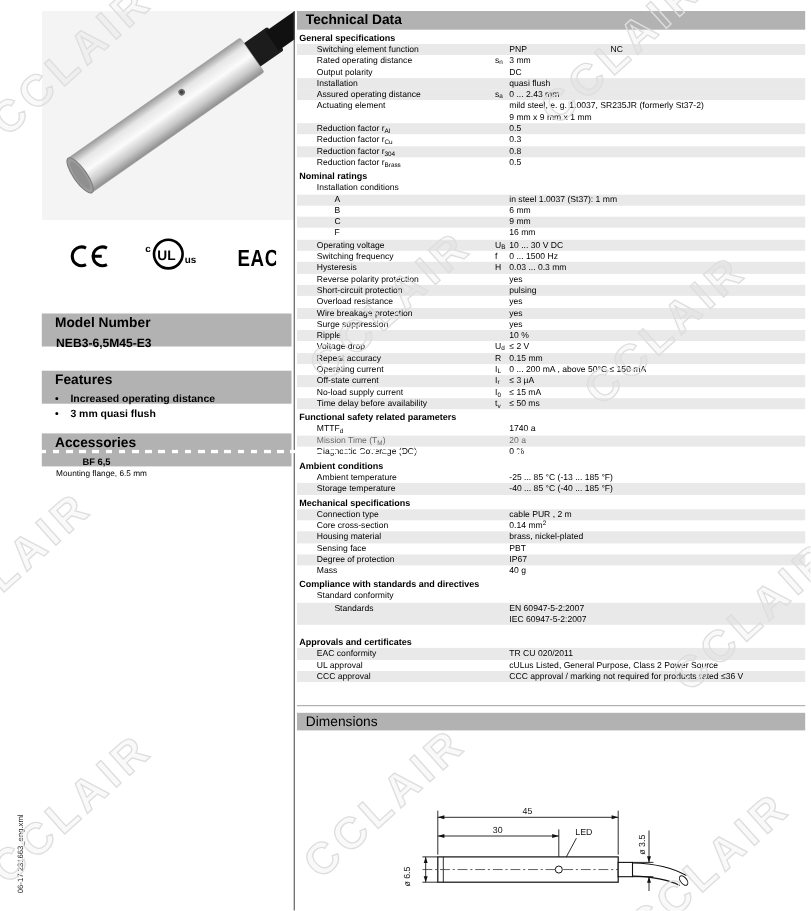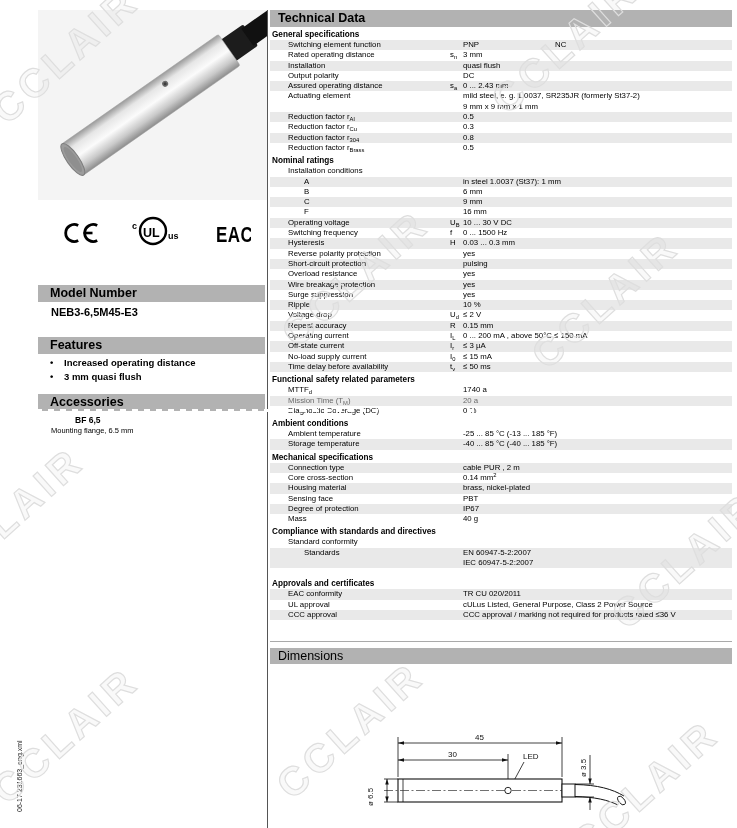--- a/index.html
+++ b/index.html
@@ -8,21 +8,21 @@
   :root{--bar:#b2b2b2;--shade:#e9e9e9;}
 
   
   .wm{position:absolute;width:220px;height:60px;display:flex;align-items:center;justify-content:center;
       font-size:40px;font-weight:bold;letter-spacing:5px;color:rgba(200,200,200,0.10);
       -webkit-text-stroke:1.2px #dedede;transform:rotate(-42deg);pointer-events:none;z-index:5;}
 
   
   .photo{position:absolute;left:38px;top:10px;}
   .certs{position:absolute;left:38px;top:212px;width:227px;height:44px;}
-  .bar{position:absolute;left:38px;width:227px;height:17px;background:var(--bar);
+  .bar{position:absolute;left:38px;width:227px;height:30px;background:var(--bar);
        font-size:12.5px;font-weight:bold;line-height:17px;padding-left:12px;box-sizing:border-box;}
   .model-text{position:absolute;left:51px;top:306px;font-size:11px;font-weight:bold;}
   .feat{position:absolute;left:50px;font-size:9.5px;font-weight:bold;}
   .feat .b{display:inline-block;width:14px;}
   .acc-name{position:absolute;left:51px;top:415px;font-size:8.5px;font-weight:bold;padding-left:24px;}
   .acc-desc{position:absolute;left:51px;top:426px;font-size:7.5px;}
 
   
   .vline{position:absolute;left:267px;top:10px;width:1px;height:818px;background:#555;}
   .rule{position:absolute;left:270px;width:462px;height:1px;background:#aaa;}
@@ -120,22 +120,22 @@
 
   <div class="vline"></div>
 
   <div class="rightcol">
     <div class="tbar">Technical Data</div>
     <div id="techtable">
         <div class="tsec">
           <div class="tsec-h">General specifications</div>
           <div class="trow shaded"><span class="tlabel">Switching element function</span><span class="tval">PNP</span><span class="textra">NC</span></div>
           <div class="trow"><span class="tlabel">Rated operating distance</span><span class="tsym">s<sub>n</sub></span><span class="tval">3 mm</span></div>
+          <div class="trow"><span class="tlabel">Output polarity</span><span class="tval">DC</span></div>
           <div class="trow shaded"><span class="tlabel">Installation</span><span class="tval">quasi flush</span></div>
-          <div class="trow"><span class="tlabel">Output polarity</span><span class="tval">DC</span></div>
           <div class="trow shaded"><span class="tlabel">Assured operating distance</span><span class="tsym">s<sub>a</sub></span><span class="tval">0 ... 2.43 mm</span></div>
           <div class="trow" style="height: 20.6px;"><span class="tlabel">Actuating element</span><span class="tval">
               <div>mild steel, e. g. 1.0037, SR235JR (formerly St37-2)</div>
               <div>9 mm x 9 mm x 1 mm</div>
             </span></div>
           <div class="trow shaded"><span class="tlabel">Reduction factor r<sub>Al</sub></span><span class="tval">0.5</span></div>
           <div class="trow"><span class="tlabel">Reduction factor r<sub>Cu</sub></span><span class="tval">0.3</span></div>
           <div class="trow shaded"><span class="tlabel">Reduction factor r<sub>304</sub></span><span class="tval">0.8</span></div>
           <div class="trow"><span class="tlabel">Reduction factor r<sub>Brass</sub></span><span class="tval">0.5</span></div>
         </div>

